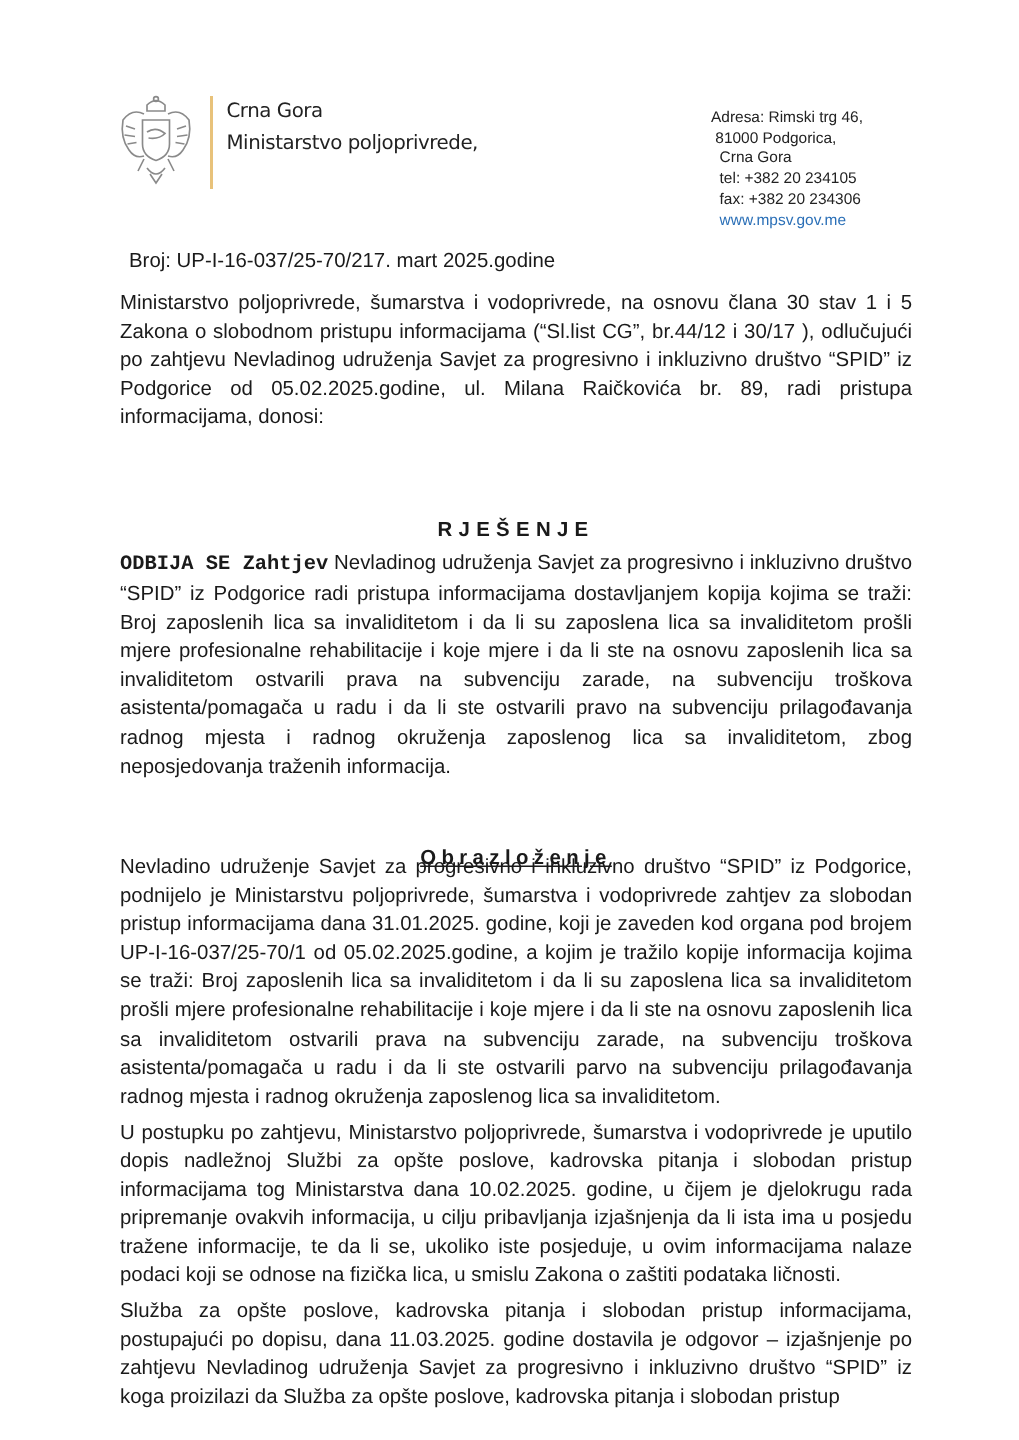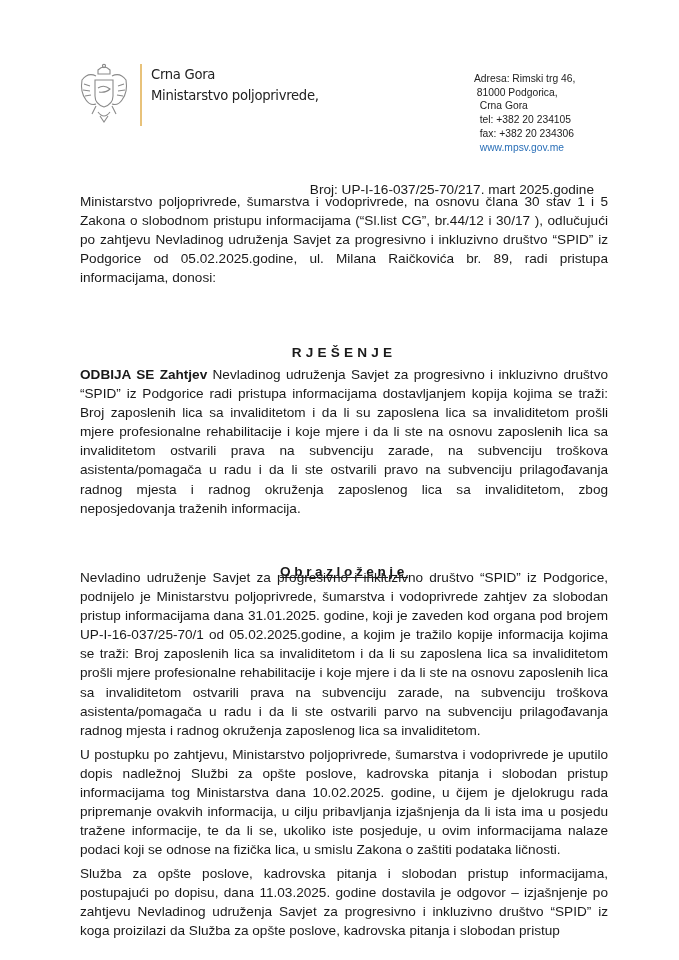--- a/index.html
+++ b/index.html
@@ -6,25 +6,25 @@
   body { width: 679px; height: 960px; position: relative; overflow: hidden;
          font-family: "Liberation Sans", sans-serif; color: #1a1a1a; }
   .logo-block { position: absolute; left: 78px; top: 62px; display: flex; align-items: flex-start; }
   .crest { width: 52px; height: 62px; }
   .divider { width: 2px; height: 62px; background: #e8c27a; margin-left: 10px; margin-right: 9px; margin-top: 2px; }
   .org { font-family: "DejaVu Sans", sans-serif; font-size: 13.2px; line-height: 19px; color: #222; letter-spacing: -0.3px; }
   .org .country { margin-top: 3px; margin-bottom: 2px; }
   .contact { position: absolute; left: 474px; top: 72px; font-size: 10.3px; line-height: 13.7px; color: #222; }
   .contact div { white-space: pre; }
   .contact .web { color: #2a6fb7; }
-  .refline { position: absolute; left: 66px; top: 166px; width: 528px; font-size: 13.6px; display: flex; justify-content: flex-end; margin-top: 16px; }
+  .refline { position: absolute; left: 86px; top: 166px; width: 528px; font-size: 13.6px; display: flex; justify-content: flex-start; }
   .body-text { position: absolute; left: 80px; width: 528px; font-size: 13.6px; line-height: 19.1px; text-align: justify; }
   .body-text p { margin: 0; }
   .heading { position: absolute; left: 80px; width: 528px; text-align: center; font-weight: bold; font-size: 13.6px; letter-spacing: 4.2px; }
-  b { font-weight: bold; }
+  b { font-weight: bold; font-family: Liberation Mono, monospace; }
 </style>
 </head>
 <body>
 
 <div class="logo-block">
   <svg class="crest" viewBox="0 0 52 62">
     <g fill="none" stroke="#8a8a8a" stroke-width="1.1">
       <path d="M20 8 Q26 2 32 8 L32 12 L20 12 Z"></path>
       <circle cx="26" cy="4" r="1.6"></circle>
       <path d="M18 14 Q10 10 4 18 Q2 30 8 38 Q12 44 18 42"></path>

